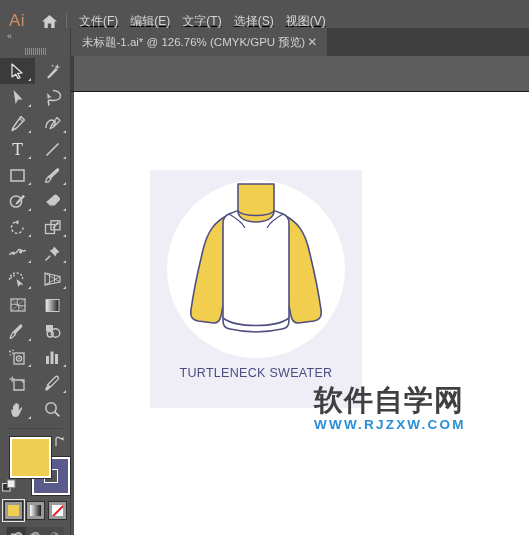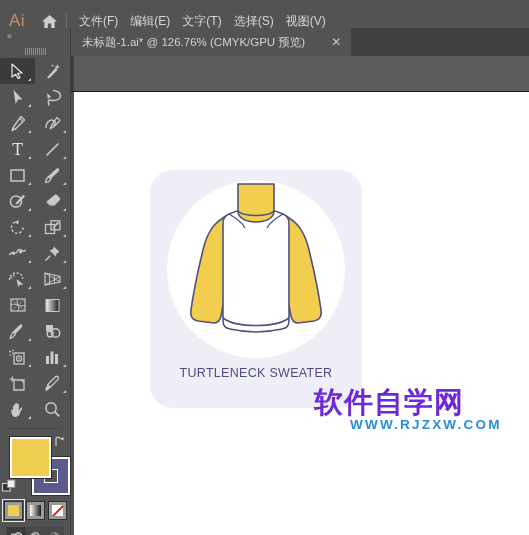--- a/index.html
+++ b/index.html
@@ -15,33 +15,33 @@
     position:absolute;left:0;top:0;width:529px;height:28px;
     background:#535353;display:flex;align-items:center;margin-top:7px;
   }
   .ai-logo{
     width:34px;height:28px;display:flex;align-items:center;justify-content:center;
     color:#cf8d63;font-size:17px;font-weight:400;letter-spacing:.5px;
   }
   .home-btn{width:30px;height:28px;display:flex;align-items:center;justify-content:center;}
   .home-btn svg{display:block;}
   .menu-sep{width:1px;height:16px;background:#6e6e6e;margin:0 6px 0 2px;}
-  .menu-items{display:flex;align-items:center;gap:12px;padding-left:6px;}
+  .menu-items{display:flex;align-items:center;gap:12px;padding-left:6px;text-decoration:underline;}
   .menu-item{
     color:#d6d6d6;font-size:12px;line-height:28px;white-space:nowrap;cursor:default;
   }
 
   
   .tabstrip{
     position:absolute;left:70px;top:28px;width:459px;height:28px;
     background:#3f3f3f;display:flex;align-items:flex-end;
   }
   .doc-tab{
     height:28px;background:#535353;display:flex;align-items:center;
-    padding:0 8px 0 12px;gap:24px;max-width:300px;
+    padding:0 8px 0 12px;gap:0;max-width:300px;
   }
   .doc-tab-title{color:#d2d2d2;font-size:11.5px;white-space:nowrap;}
   .doc-tab-close{color:#c9c9c9;font-size:12px;line-height:1;padding:0 2px;cursor:default;}
 
   
   .doc-band{
     position:absolute;left:70px;top:56px;width:459px;height:35px;background:#5d5d5d;
   }
   .doc-band-left{position:absolute;left:70px;top:56px;width:4px;height:35px;background:#3f3f3f;}
   .doc-band-rule{position:absolute;left:70px;top:91px;width:459px;height:1px;background:#1c1c1c;}
@@ -49,44 +49,43 @@
   
   .canvas{
     position:absolute;left:74px;top:92px;width:455px;height:443px;background:#ffffff;
     overflow:hidden;
   }
 
   
   .art-card{
     position:absolute;left:76px;top:78px;width:212px;height:238px;
     background:#efeef7;
-    border-radius:23px;
   }
   .art-circle{
     position:absolute;left:17px;top:10px;width:178px;height:178px;
     background:#ffffff;border-radius:50%;
   }
   .art-svg{position:absolute;left:0;top:0;}
   .art-caption{
     position:absolute;left:0;top:196px;width:212px;text-align:center;
     color:#4c4c80;font-size:12.5px;letter-spacing:.3px;
   }
 
   
   .watermark{
     position:absolute;left:240px;top:296px;width:170px;
     pointer-events:none;user-select:none;
   }
   .wm-cn{
-    font-size:29px;font-weight:bold;color:#6d28d9;letter-spacing:1px;
-    line-height:1;font-family:Liberation Sans, sans-serif;
+    font-size:29px;font-weight:bold;color:#404040;letter-spacing:1px;
+    line-height:1;font-family:Liberation Mono, monospace;
   }
   .wm-en{
     font-size:13.5px;font-weight:bold;color:#2a8fd6;letter-spacing:2.2px;
-    margin-top:1px;line-height:1;margin-left:36px;
+    margin-top:1px;line-height:1;
   }
 
   
   .toolpanel{
     position:absolute;left:0;top:28px;width:70px;height:507px;background:#535353;
     border-right:1px solid #3c3c3c;
   }
   .tp-header{height:16px;display:flex;align-items:center;justify-content:flex-start;padding-left:7px;}
   .tp-collapse{color:#bdbdbd;font-size:9px;letter-spacing:-1px;cursor:default;}
   .tp-grip{height:14px;display:flex;align-items:center;justify-content:center;gap:1px;}

